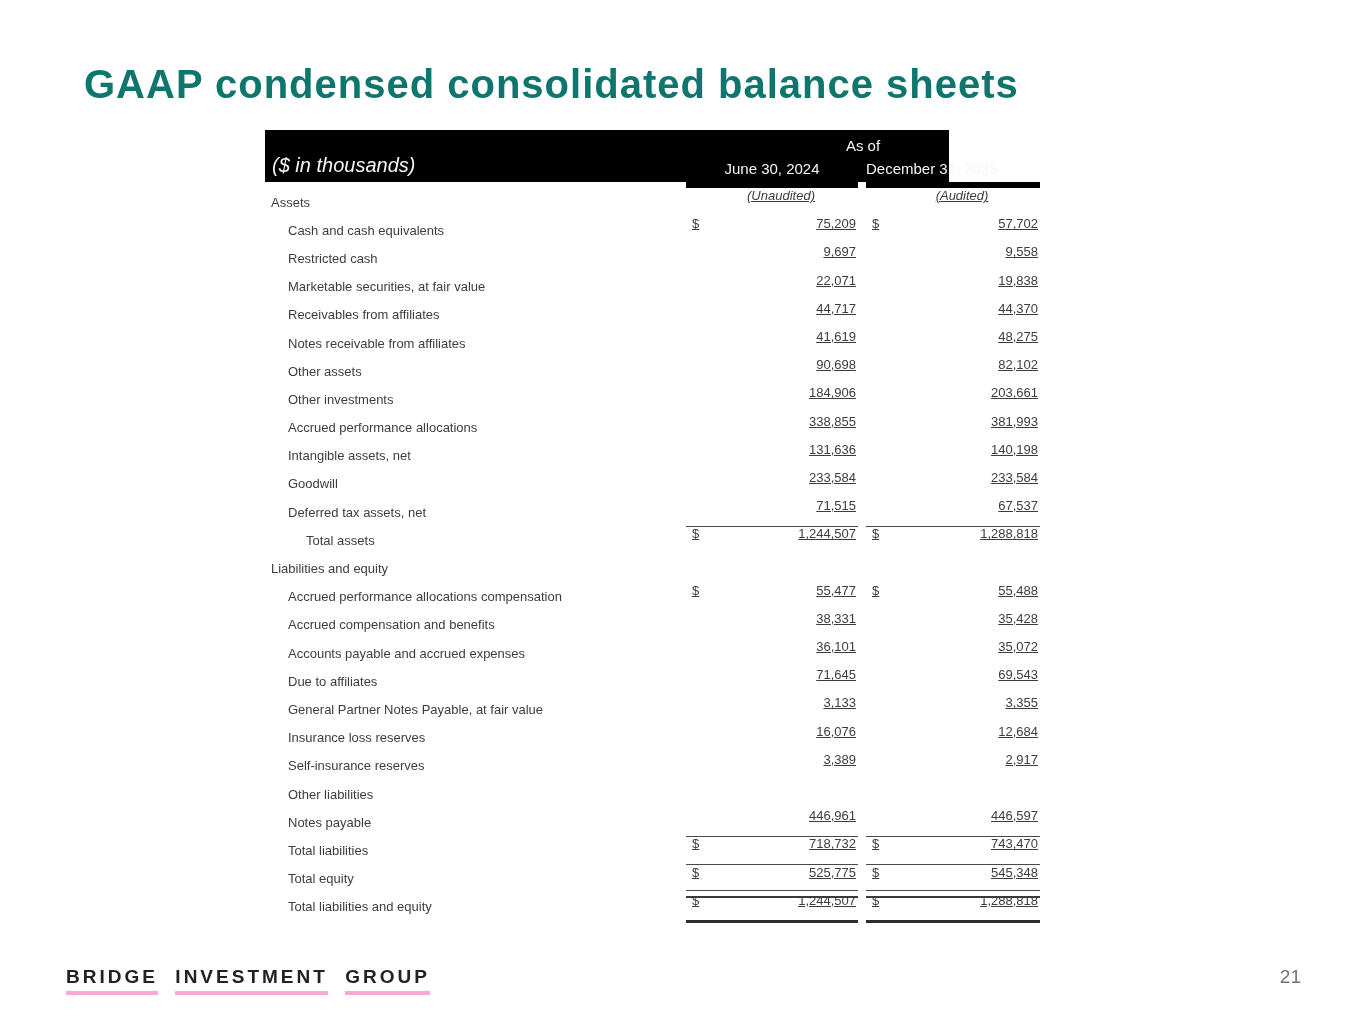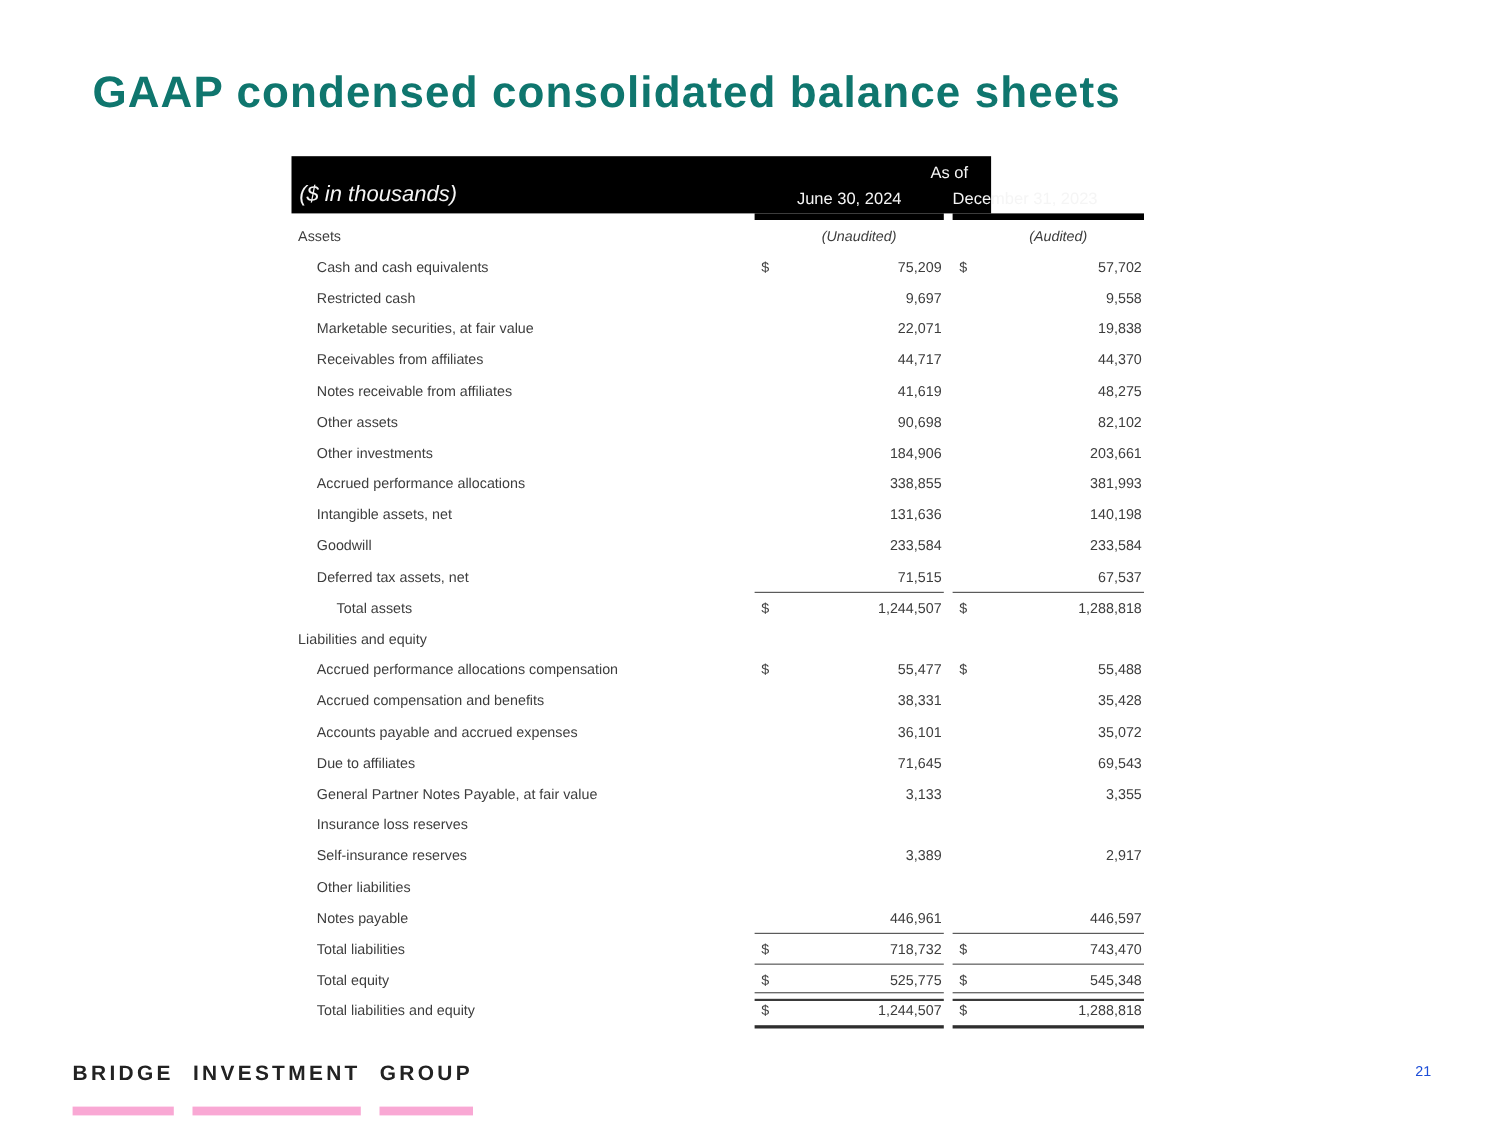--- a/index.html
+++ b/index.html
@@ -5,21 +5,21 @@
   html,body { margin:0; padding:0; }
   body {
     width:1365px; height:1024px; position:relative; overflow:hidden;
     background:#ffffff; font-family:"Liberation Sans", sans-serif;
   }
   .page-title {
     position:absolute; left:84px; top:62px;
     font-size:40px; font-weight:700; color:#0f766e; letter-spacing:1px;
   }
   
-  .bs-table { position:absolute; left:265px; top:142px; width:636px; }
+  .bs-table { position:absolute; left:265px; top:130px; width:684px; }
   .bs-header {
     position:relative; height:52px; background:#000000; color:#f5f5f5; font-size:15px;
   }
   .asof        { position:absolute; top:7px;  left:421px; width:354px; text-align:center; }
   .units       { position:absolute; bottom:5px; left:7px; font-style:italic; font-size:20px; }
   .date-col-1  { position:absolute; bottom:5px; left:421px; width:172px; text-align:center; }
   .date-col-2  { position:absolute; bottom:5px; left:601px; width:174px; text-align:left; }
   .hdr-ext     { position:absolute; top:52px; height:6px; background:#000000; }
   .hdr-ext.e1  { left:421px; width:172px; }
   .hdr-ext.e2  { left:601px; width:174px; }
@@ -27,21 +27,21 @@
   .bs-rows { position:absolute; top:58px; left:0; width:780px; }
   .row {
     display:flex; align-items:center; height:28.2px;
     font-size:13px; color:#3d3d3d; white-space:nowrap;
   }
   .row .label { flex:1; padding-left:6px; }
   .row.indent1 .label { padding-left:23px; }
   .row.indent2 .label { padding-left:41px; }
   .cols { display:flex; width:354px; margin-right:5px; }
   .col  {
-    position:relative; display:flex; align-items:center; height:28.2px; box-sizing:border-box;
+    position:relative; display:flex; align-items:flex-start; height:28.2px; box-sizing:border-box;text-decoration:underline;
   }
   .col.c1 { width:172px; margin-right:8px; }
   .col.c2 { width:174px; }
   .col .cur { padding-left:6px; width:12px; }
   .col .val { flex:1; text-align:right; padding-right:2px; }
   .italic-vals .val { text-align:center; font-style:italic; padding-right:0; }
   
   .rule-above .col::before {
     content:""; position:absolute; left:0; right:0; top:0; height:1px; background:#4a4a4a;
   }
@@ -52,24 +52,24 @@
     content:""; position:absolute; left:0; right:0; bottom:-5px; height:8px;
     border-top:1px solid #4a4a4a; border-bottom:2px solid #3a3a3a; box-sizing:border-box;
   }
   .rule-below-thick .col::after {
     content:""; position:absolute; left:0; right:0; bottom:-2px; height:3px; background:#2e2e2e;
   }
   
   .brand-logo { position:absolute; left:66px; top:966px; }
   .logo-word {
     display:inline-block; font-size:19px; font-weight:700; letter-spacing:3px;
-    color:#222222; padding-bottom:18px; border-bottom:8px solid #f9a8d4; margin-right:13px;
+    color:#222222; padding-bottom:3px; border-bottom:4px solid #f9a8d4; margin-right:13px;
   }
   .page-number {
-    position:absolute; right:64px; top:966px; font-size:13px; color:#1d4ed8;
+    position:absolute; right:64px; top:966px; font-size:19px; color:#737373;
   }
 </style>
 </head>
 <body>
 
 <div class="page-title">GAAP condensed consolidated balance sheets</div>
 
 <div class="bs-table">
   <div class="bs-header">
     <div class="asof">As of</div>
@@ -322,20 +322,30 @@
             <span class="val">3,133</span>
           </div>
           <div class="col c2">
             <span class="cur"></span>
             <span class="val">3,355</span>
           </div>
         </div>
       </div>
       <div class="row indent1">
         <div class="label">Insurance loss reserves</div>
+        <div class="cols">
+          <div class="col c1">
+            <span class="cur"></span>
+            <span class="val">16,076</span>
+          </div>
+          <div class="col c2">
+            <span class="cur"></span>
+            <span class="val">12,684</span>
+          </div>
+        </div>
       </div>
       <div class="row indent1">
         <div class="label">Self-insurance reserves</div>
         <div class="cols">
           <div class="col c1">
             <span class="cur"></span>
             <span class="val">3,389</span>
           </div>
           <div class="col c2">
             <span class="cur"></span>

